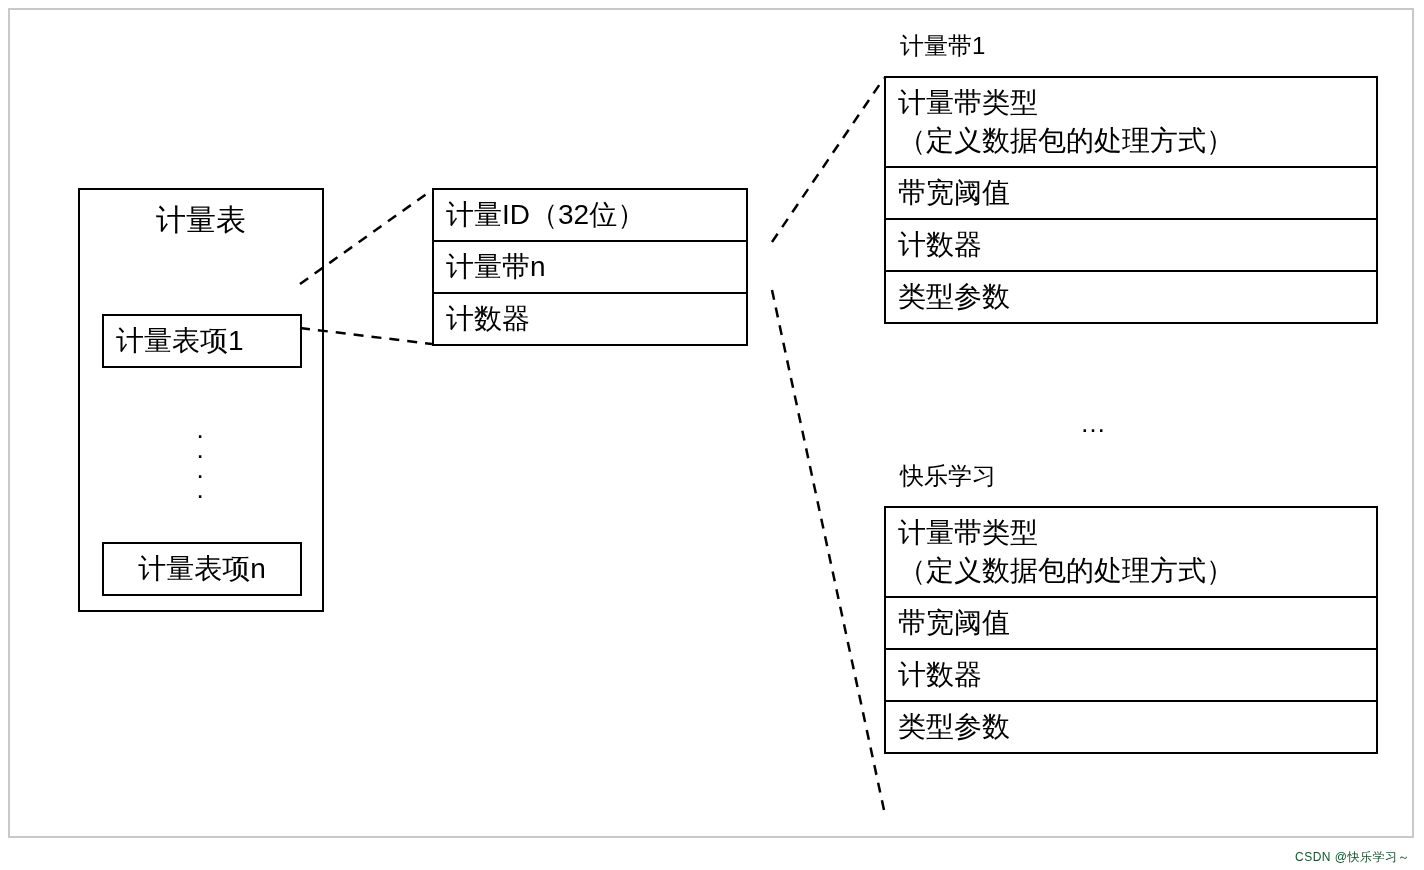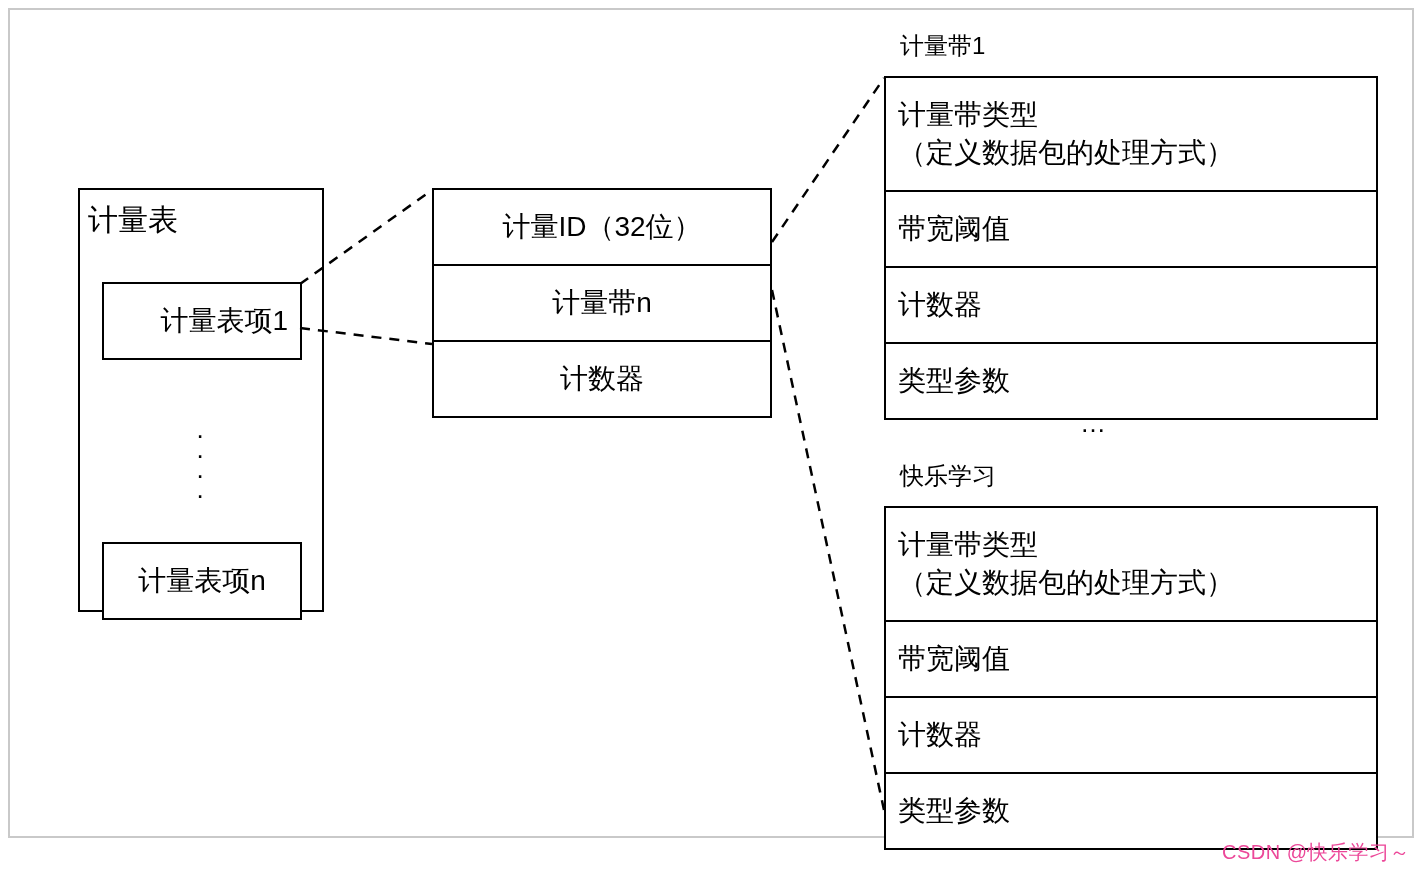--- a/index.html
+++ b/index.html
@@ -20,25 +20,26 @@
     height: 830px;
     border: 2px solid #c9c9c9;
   }
   .box {
     position: absolute;
     border: 2px solid #000;
     background: #fff;
   }
   .title {
     font-size: 30px;
-    padding: 10px 8px;
+    text-align: center;
+    padding: 10px 0;
   }
   .cell {
     border: 2px solid #000;
-    padding: 18px 12px;
+    padding: 6px 12px;
     font-size: 28px;
     margin-top: -2px;
     background: #fff;
   }
   .cell:first-child { margin-top: 0; }
   .inner-list {
     position: absolute;
   }
   .dots {
     position: absolute;
@@ -51,55 +52,55 @@
     position: absolute;
     left: 0; top: 0;
     width: 1424px;
     height: 870px;
     pointer-events: none;
   }
   .watermark {
     position: absolute;
     right: 14px;
     bottom: 4px;
-    font-size: 20px;
-    color: #ec4899;
+    font-size: 12px;
+    color: #14532d;
     letter-spacing: 0.5px;
   }
   .ellipsis-mid {
     position: absolute;
     font-size: 26px;
   }
   .band-title {
     font-size: 24px;
     padding: 4px 8px 8px 8px;
   }
 </style>
 </head>
 <body>
 
 <div class="outer-frame"></div>
 
 <div class="box" id="left-box" style="left:78px; top:188px; width:246px; height:424px;">
   <div class="title">计量表</div>
   <div class="inner-list" style="left:22px; top:92px; width:200px;">
-    <div class="cell" style="text-align:right;">计量表项1</div>
+    <div class="cell" style="text-align:left;margin-top:32px;">计量表项1</div>
   </div>
   <div class="dots" style="top:200px; left:0; line-height:3;">
     <span style="display:block">.</span>
     <span style="display:block; margin-top:-58px;">.</span>
     <span style="display:block; margin-top:-58px;">.</span>
     <span style="display:block; margin-top:-58px;">.</span>
   </div>
   <div class="inner-list" style="left:22px; top:352px; width:200px;">
     <div class="cell" style="text-align:center;">计量表项n</div>
   </div>
 </div>
 
-<div id="mid-box" style="position:absolute; left:432px; top:188px; width:340px;text-align:center;">
+<div id="mid-box" style="position:absolute; left:432px; top:188px; width:316px;">
   <div class="cell">计量ID（32位）</div>
   <div class="cell">计量带n</div>
   <div class="cell">计数器</div>
 </div>
 
 <div class="band-title" style="position:absolute; left:892px; top:26px;">计量带1</div>
 <div id="band1-box" style="position:absolute; left:884px; top:76px; width:494px;">
   <div class="cell" style="white-space:pre-line;">计量带类型
 （定义数据包的处理方式）</div>
   <div class="cell">带宽阈值</div>

